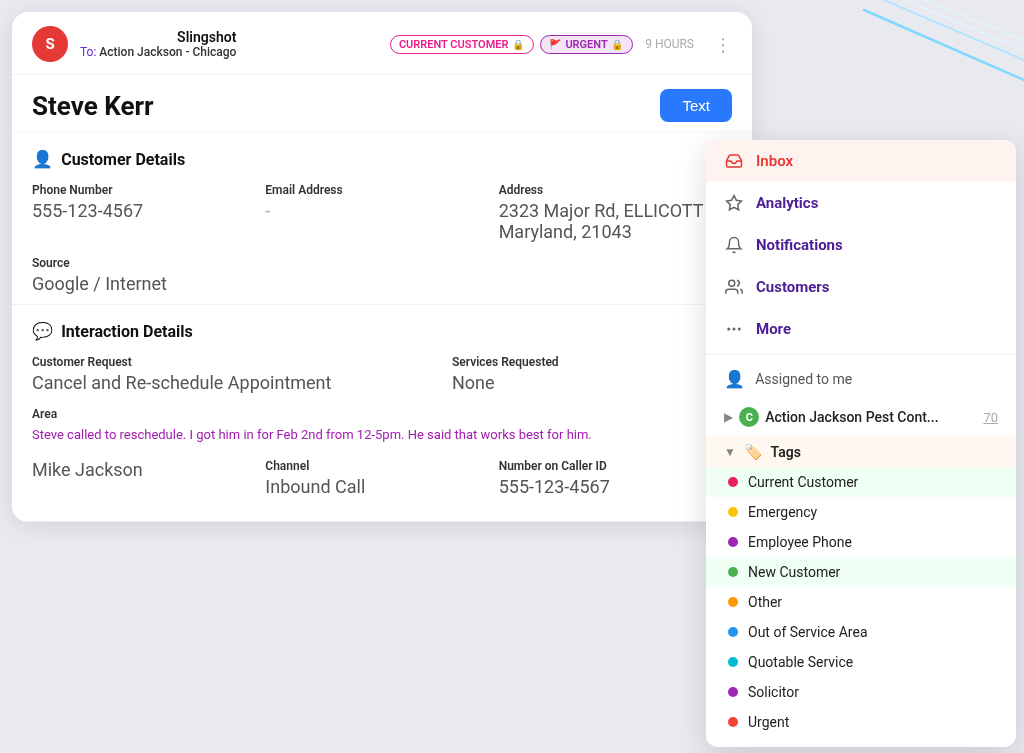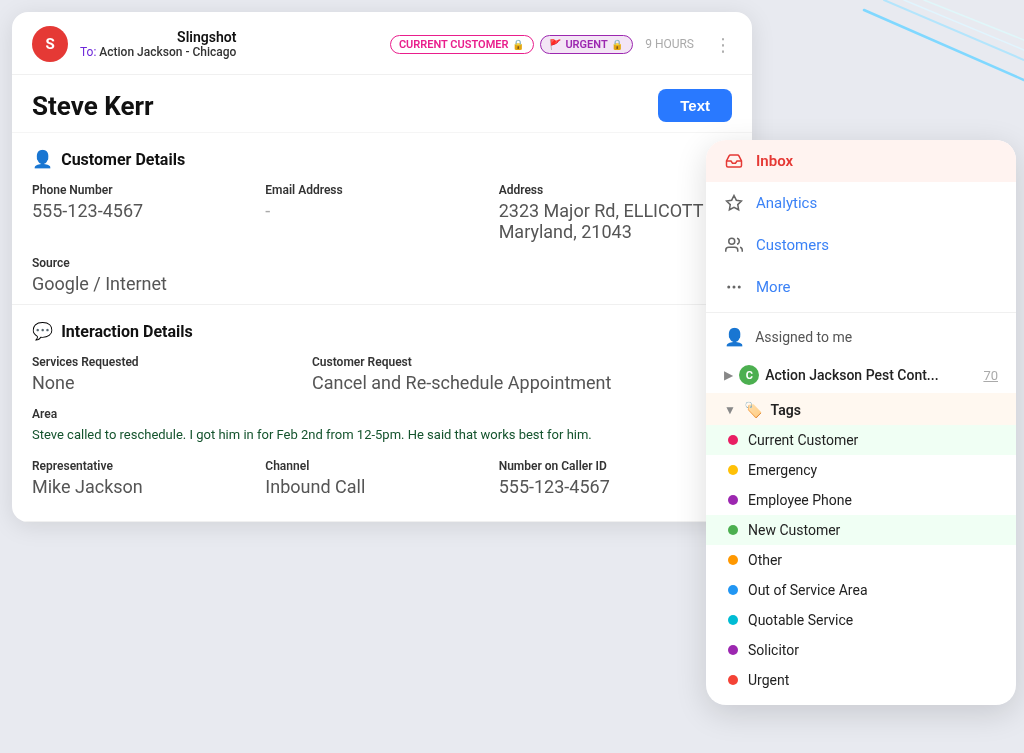--- a/index.html
+++ b/index.html
@@ -113,21 +113,21 @@
       font-weight: 700;
       color: #111;
     }
     .text-btn {
       background: #2979ff;
       color: #fff;
       border: none;
       border-radius: 8px;
       padding: 8px 22px;
       font-size: 15px;
-      font-weight: 700;
+      font-weight: 400;
       cursor: pointer;
     }
 
     
     .section {
       padding: 16px 20px 10px 20px;
       border-bottom: 1px solid #f0f0f0;
     }
     .section-title {
       display: flex;
@@ -167,47 +167,48 @@
       margin-top: 4px;
     }
     .notes-label {
       font-size: 12px;
       font-weight: 600;
       color: #333;
       margin-bottom: 4px;
     }
     .notes-text {
       font-size: 13px;
-      color: #14532d;
+      color: #a21caf;
       line-height: 1.5;
     }
 
     
     .right-panel {
       position: absolute;
       top: 140px;
       right: 8px;
       width: 310px;
       background: #fff;
-      border-radius: 20px;
+      border-radius: 12px;
       box-shadow: 0 8px 32px rgba(0,0,0,0.14);
       z-index: 10;
       overflow: hidden;
       padding-bottom: 10px;
     }
 
     .panel-nav-item {
       display: flex;
       align-items: center;
       gap: 12px;
       padding: 11px 18px;
       cursor: pointer;
       font-size: 15px;
-      color: #3b82f6;
+      color: #4c1d95;
       transition: background 0.15s;
+      font-weight: bold;
     }
     .panel-nav-item.active {
       background: #fff3f0;
       color: #e53935;
       font-weight: 600;
     }
     .panel-nav-icon {
       width: 20px;
       height: 20px;
       display: flex;
@@ -379,36 +380,35 @@
       <div class="field-value">Google / Internet</div>
     </div>
   </div>
 
   <div class="section">
     <div class="section-title">
       <span class="section-icon">💬</span>
       <span>Interaction Details</span>
     </div>
     <div class="fields-row">
-      <div class="field-item">
-        <div class="field-label">Services Requested</div>
-        <div class="field-value">None</div>
-      </div>
       <div class="field-item" style="flex:1.5;">
         <div class="field-label">Customer Request</div>
         <div class="field-value">Cancel and Re-schedule Appointment</div>
       </div>
+      <div class="field-item">
+        <div class="field-label">Services Requested</div>
+        <div class="field-value">None</div>
+      </div>
     </div>
     <div style="margin-bottom:14px;">
       <div class="notes-label">Area</div>
       <div class="notes-text">Steve called to reschedule. I got him in for Feb 2nd from 12-5pm. He said that works best for him.</div>
     </div>
     <div class="fields-row">
       <div class="field-item">
-        <div class="field-label">Representative</div>
         <div class="field-value">Mike Jackson</div>
       </div>
       <div class="field-item">
         <div class="field-label">Channel</div>
         <div class="field-value">Inbound Call</div>
       </div>
       <div class="field-item">
         <div class="field-label">Number on Caller ID</div>
         <div class="field-value">555-123-4567</div>
       </div>
@@ -429,20 +429,29 @@
         </span>
         <span>Inbox</span>
       </div>
       <div class="panel-nav-item">
         <span class="panel-nav-icon">
           <svg width="18" height="18" viewBox="0 0 24 24" fill="none" stroke="currentColor" stroke-width="2">
             <polygon points="12 2 15.09 8.26 22 9.27 17 14.14 18.18 21.02 12 17.77 5.82 21.02 7 14.14 2 9.27 8.91 8.26 12 2"></polygon>
           </svg>
         </span>
         <span>Analytics</span>
+      </div>
+      <div class="panel-nav-item">
+        <span class="panel-nav-icon">
+          <svg width="18" height="18" viewBox="0 0 24 24" fill="none" stroke="currentColor" stroke-width="2">
+            <path d="M18 8A6 6 0 0 0 6 8c0 7-3 9-3 9h18s-3-2-3-9"></path>
+            <path d="M13.73 21a2 2 0 0 1-3.46 0"></path>
+          </svg>
+        </span>
+        <span>Notifications</span>
       </div>
       <div class="panel-nav-item">
         <span class="panel-nav-icon">
           <svg width="18" height="18" viewBox="0 0 24 24" fill="none" stroke="currentColor" stroke-width="2">
             <path d="M17 21v-2a4 4 0 0 0-4-4H5a4 4 0 0 0-4 4v2"></path>
             <circle cx="9" cy="7" r="4"></circle>
             <path d="M23 21v-2a4 4 0 0 0-3-3.87"></path>
             <path d="M16 3.13a4 4 0 0 1 0 7.75"></path>
           </svg>
         </span>

